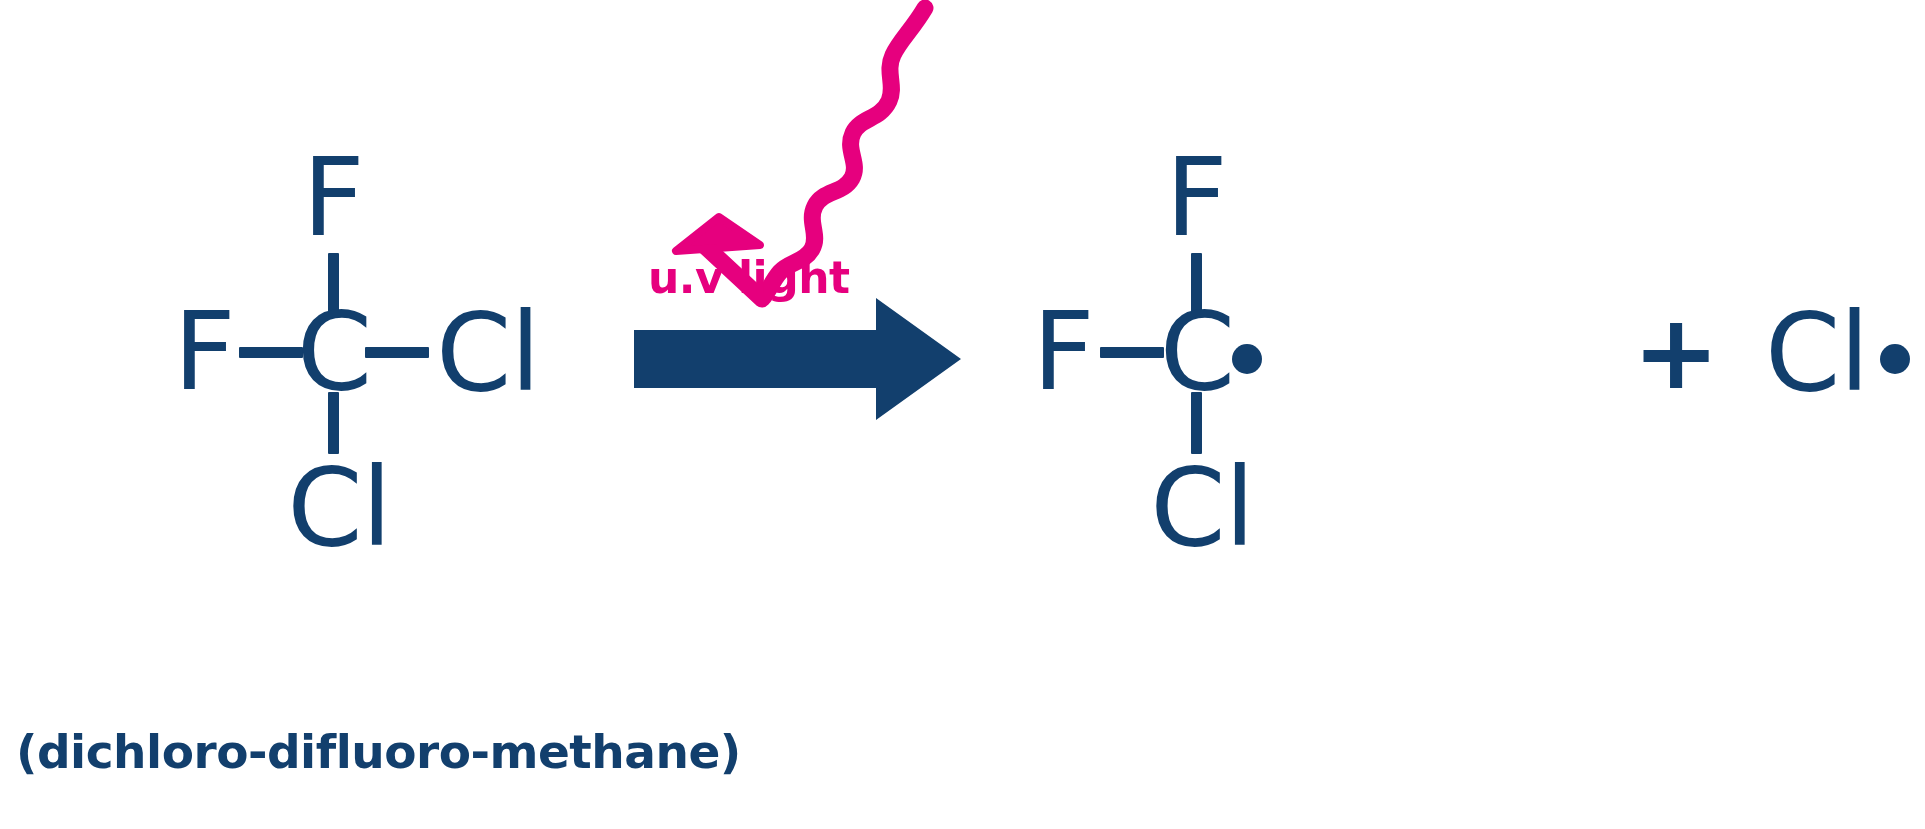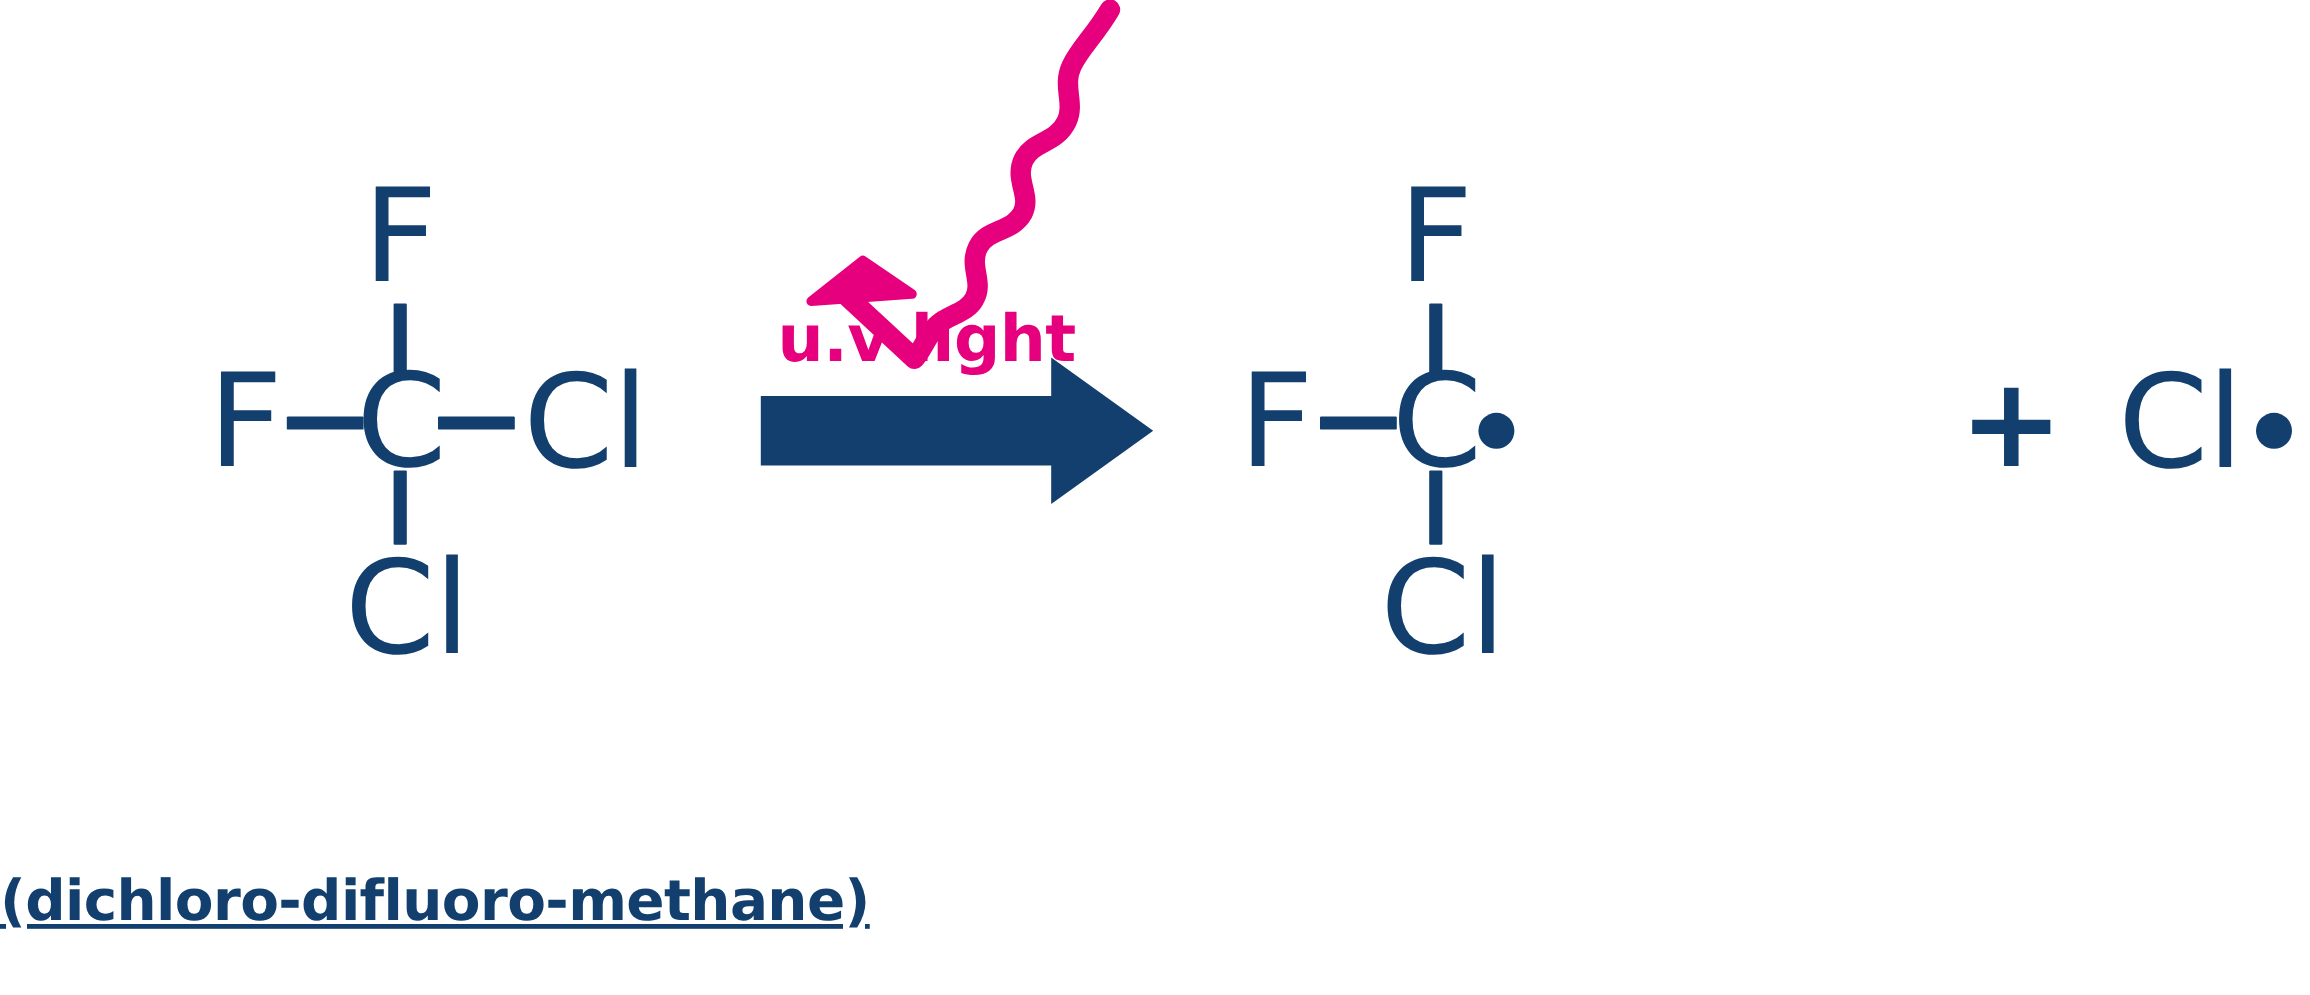--- a/index.html
+++ b/index.html
@@ -62,21 +62,21 @@
     font-size: 104px;
     font-weight: 600;
     line-height: 1;
     transform: translate(-50%, -50%);
   }
 
   
   .uv-label {
     position: absolute;
     color: #E6007E;
-    font-size: 54px;
+    font-size: 44px;
     font-weight: 700;
     line-height: 1;
     white-space: nowrap;
     letter-spacing: -0.5px;
   }
 
   
   .caption {
     position: absolute;
     color: #123F6D;
@@ -171,15 +171,15 @@
     <div class="atom center" style="left:1202px; top:508px;">Cl</div>
   </div>
 
   <div class="plus" style="left:1676px; top:352px;">+</div>
 
   <div>
     <div class="atom" style="left:1765px; top:299px;">Cl</div>
     <div class="radical" style="left:1880px; top:344px;"></div>
   </div>
 
-  <div class="caption" style="left:0; top:728px;text-decoration:underline;">(dichloro-difluoro-methane)</div>
+  <div class="caption" style="left:16px; top:728px;">(dichloro-difluoro-methane)</div>
 
 </div>
 
 </body></html>

